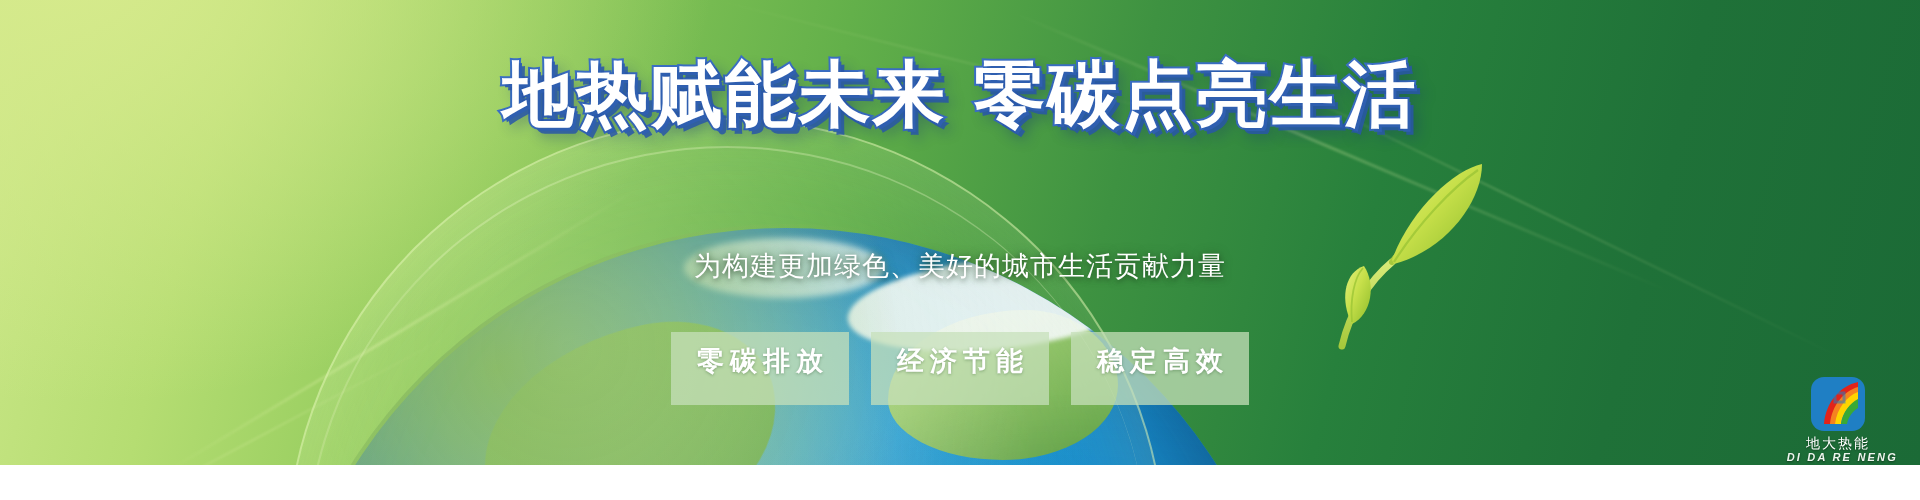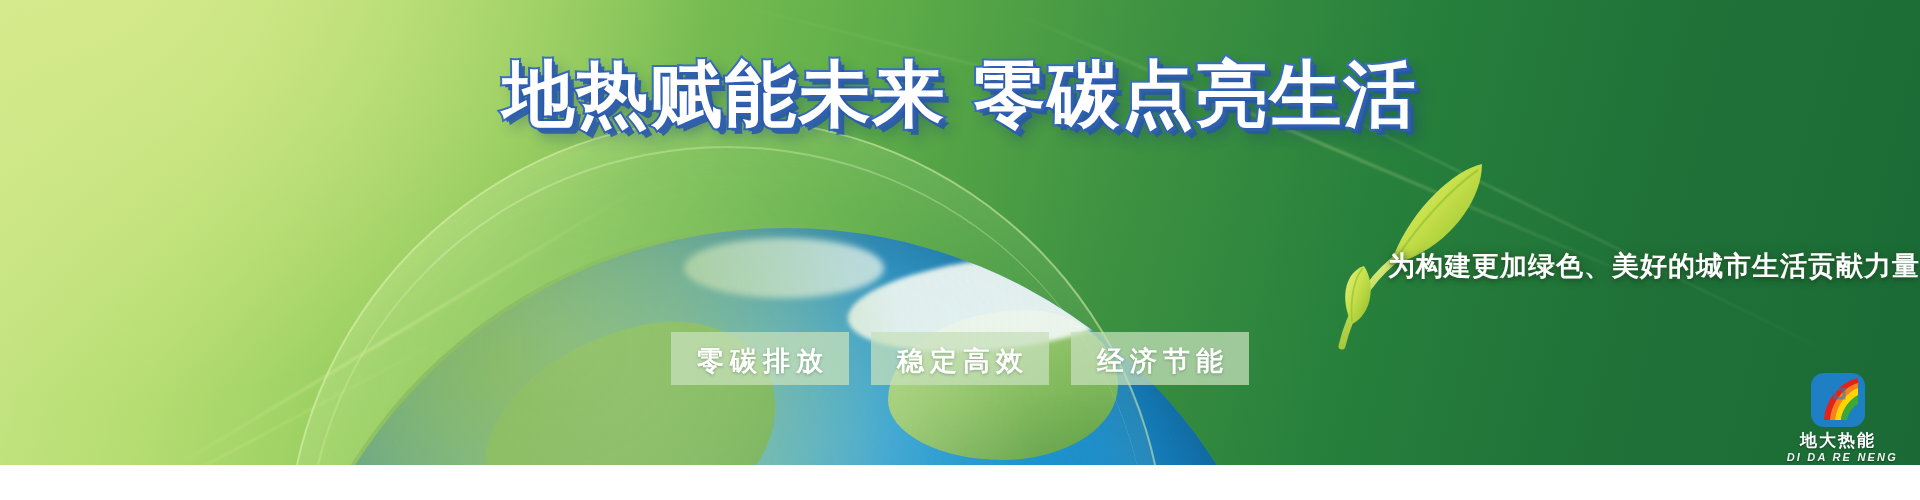--- a/index.html
+++ b/index.html
@@ -122,42 +122,42 @@
        6px 6px 0 rgba(40,86,168,.85),
        9px 9px 14px rgba(20,50,110,.45);
     white-space: nowrap;
   }
 
   
   .subhead {
     position: absolute;
     left: 0; right: 0;
     top: 248px;
-    text-align: right;
+    text-align: center;
     font-size: 27px;
-    font-weight: 700;
+    font-weight: 400;
     letter-spacing: 1px;
     color: #ffffff;
     font-family: "DejaVu Sans", "Liberation Sans", sans-serif;
     text-shadow: 0 0 10px rgba(40,90,40,.75), 0 2px 5px rgba(0,0,0,.35);
     white-space: nowrap;
   }
 
   
   .tags {
     position: absolute;
     left: 0; right: 0;
     top: 332px;
     display: flex;
     justify-content: center;
     gap: 22px;
   }
   .tag {
     min-width: 176px;
-    padding: 11px 20px 6px;
+    padding: 11px 20px 26px;
     text-align: center;
     background: rgba(198,224,186,.74);
     color: #ffffff;
     font-size: 27px;
     font-weight: 700;
     letter-spacing: 6px;
     text-indent: 6px;
     font-family: Liberation Mono, monospace;
     text-shadow: 0 1px 3px rgba(30,70,30,.35);
     white-space: nowrap;
@@ -170,22 +170,22 @@
     bottom: 2px;
     width: 120px;
     text-align: center;
   }
   .logo-mark {
     width: 56px; height: 56px;
     margin: 0 auto 3px;
     display: block;
   }
   .logo-cn {
-    font-size: 17px;
-    font-weight: 700;
+    font-size: 14px;
+    font-weight: 400;
     letter-spacing: 2px;
     color: #ffffff;
     font-family: "DejaVu Sans", "Liberation Sans", sans-serif;
     text-shadow: 0 1px 2px rgba(0,0,0,.45);
     line-height: 1.15;
   }
   .logo-en {
     font-size: 11px;
     font-weight: 700;
     font-style: italic;
@@ -243,22 +243,22 @@
       <path d="M46 172 C 44 150, 48 128, 57 118" stroke="#9cc636" stroke-width="1.8" fill="none" opacity=".8"></path>
     </svg>
   </div>
 
   <div class="headline">地热赋能未来  零碳点亮生活</div>
 
   <div class="subhead">为构建更加绿色、美好的城市生活贡献力量</div>
 
   <div class="tags">
     <div class="tag">零碳排放</div>
+    <div class="tag">经济节能</div>
     <div class="tag">稳定高效</div>
-    <div class="tag">经济节能</div>
   </div>
 
   <div class="logo">
     <svg class="logo-mark" viewBox="0 0 56 56" aria-hidden="true">
       <rect x="1" y="1" width="54" height="54" rx="13" ry="13" fill="#1f7fc4"></rect>
       <path d="M14 48 C 16 26, 30 10, 48 6 L 48 15 C 34 19, 23 31, 21 48 Z" fill="#e2231a"></path>
       <path d="M20 48 C 22 29, 34 15, 48 11 L 48 19 C 37 23, 27 34, 26 48 Z" fill="#f58220"></path>
       <path d="M25 48 C 27 32, 37 20, 48 16 L 48 24 C 40 28, 32 37, 31 48 Z" fill="#ffd400"></path>
       <path d="M31 48 C 33 36, 40 27, 48 23 L 48 32 C 43 35, 38 41, 37 48 Z" fill="#3aa935"></path>
       <rect x="25" y="17" width="9" height="9" fill="none" stroke="#1f7fc4" stroke-width="3" opacity=".55"></rect>

